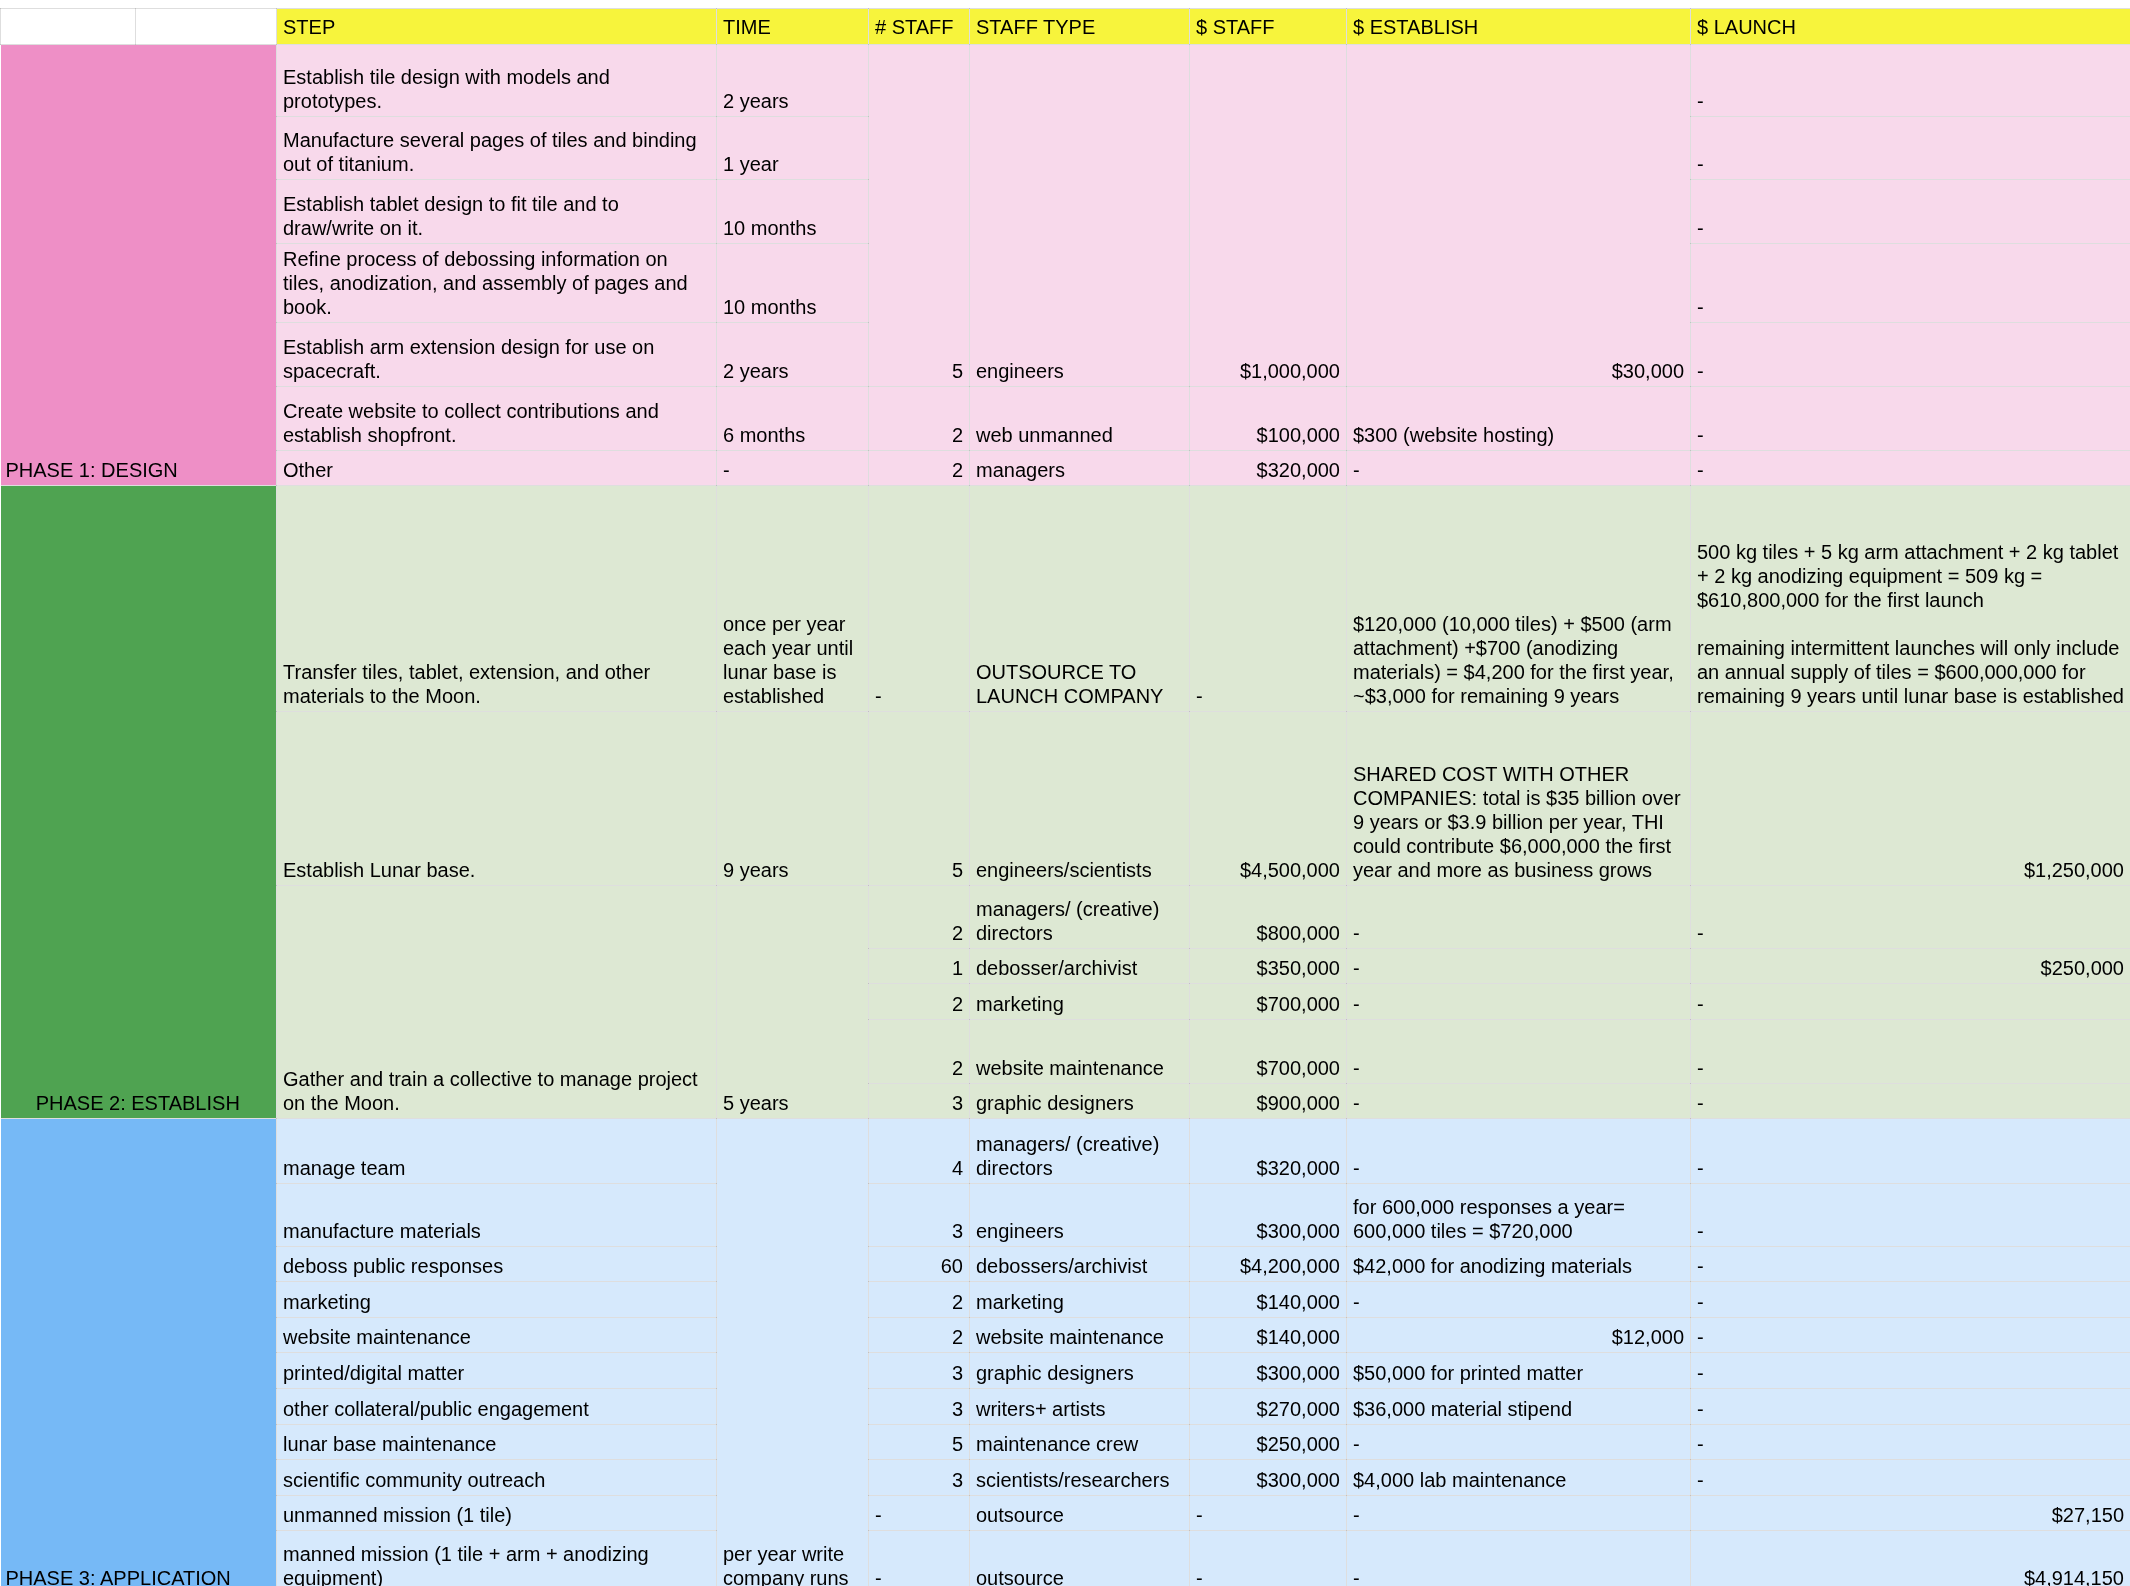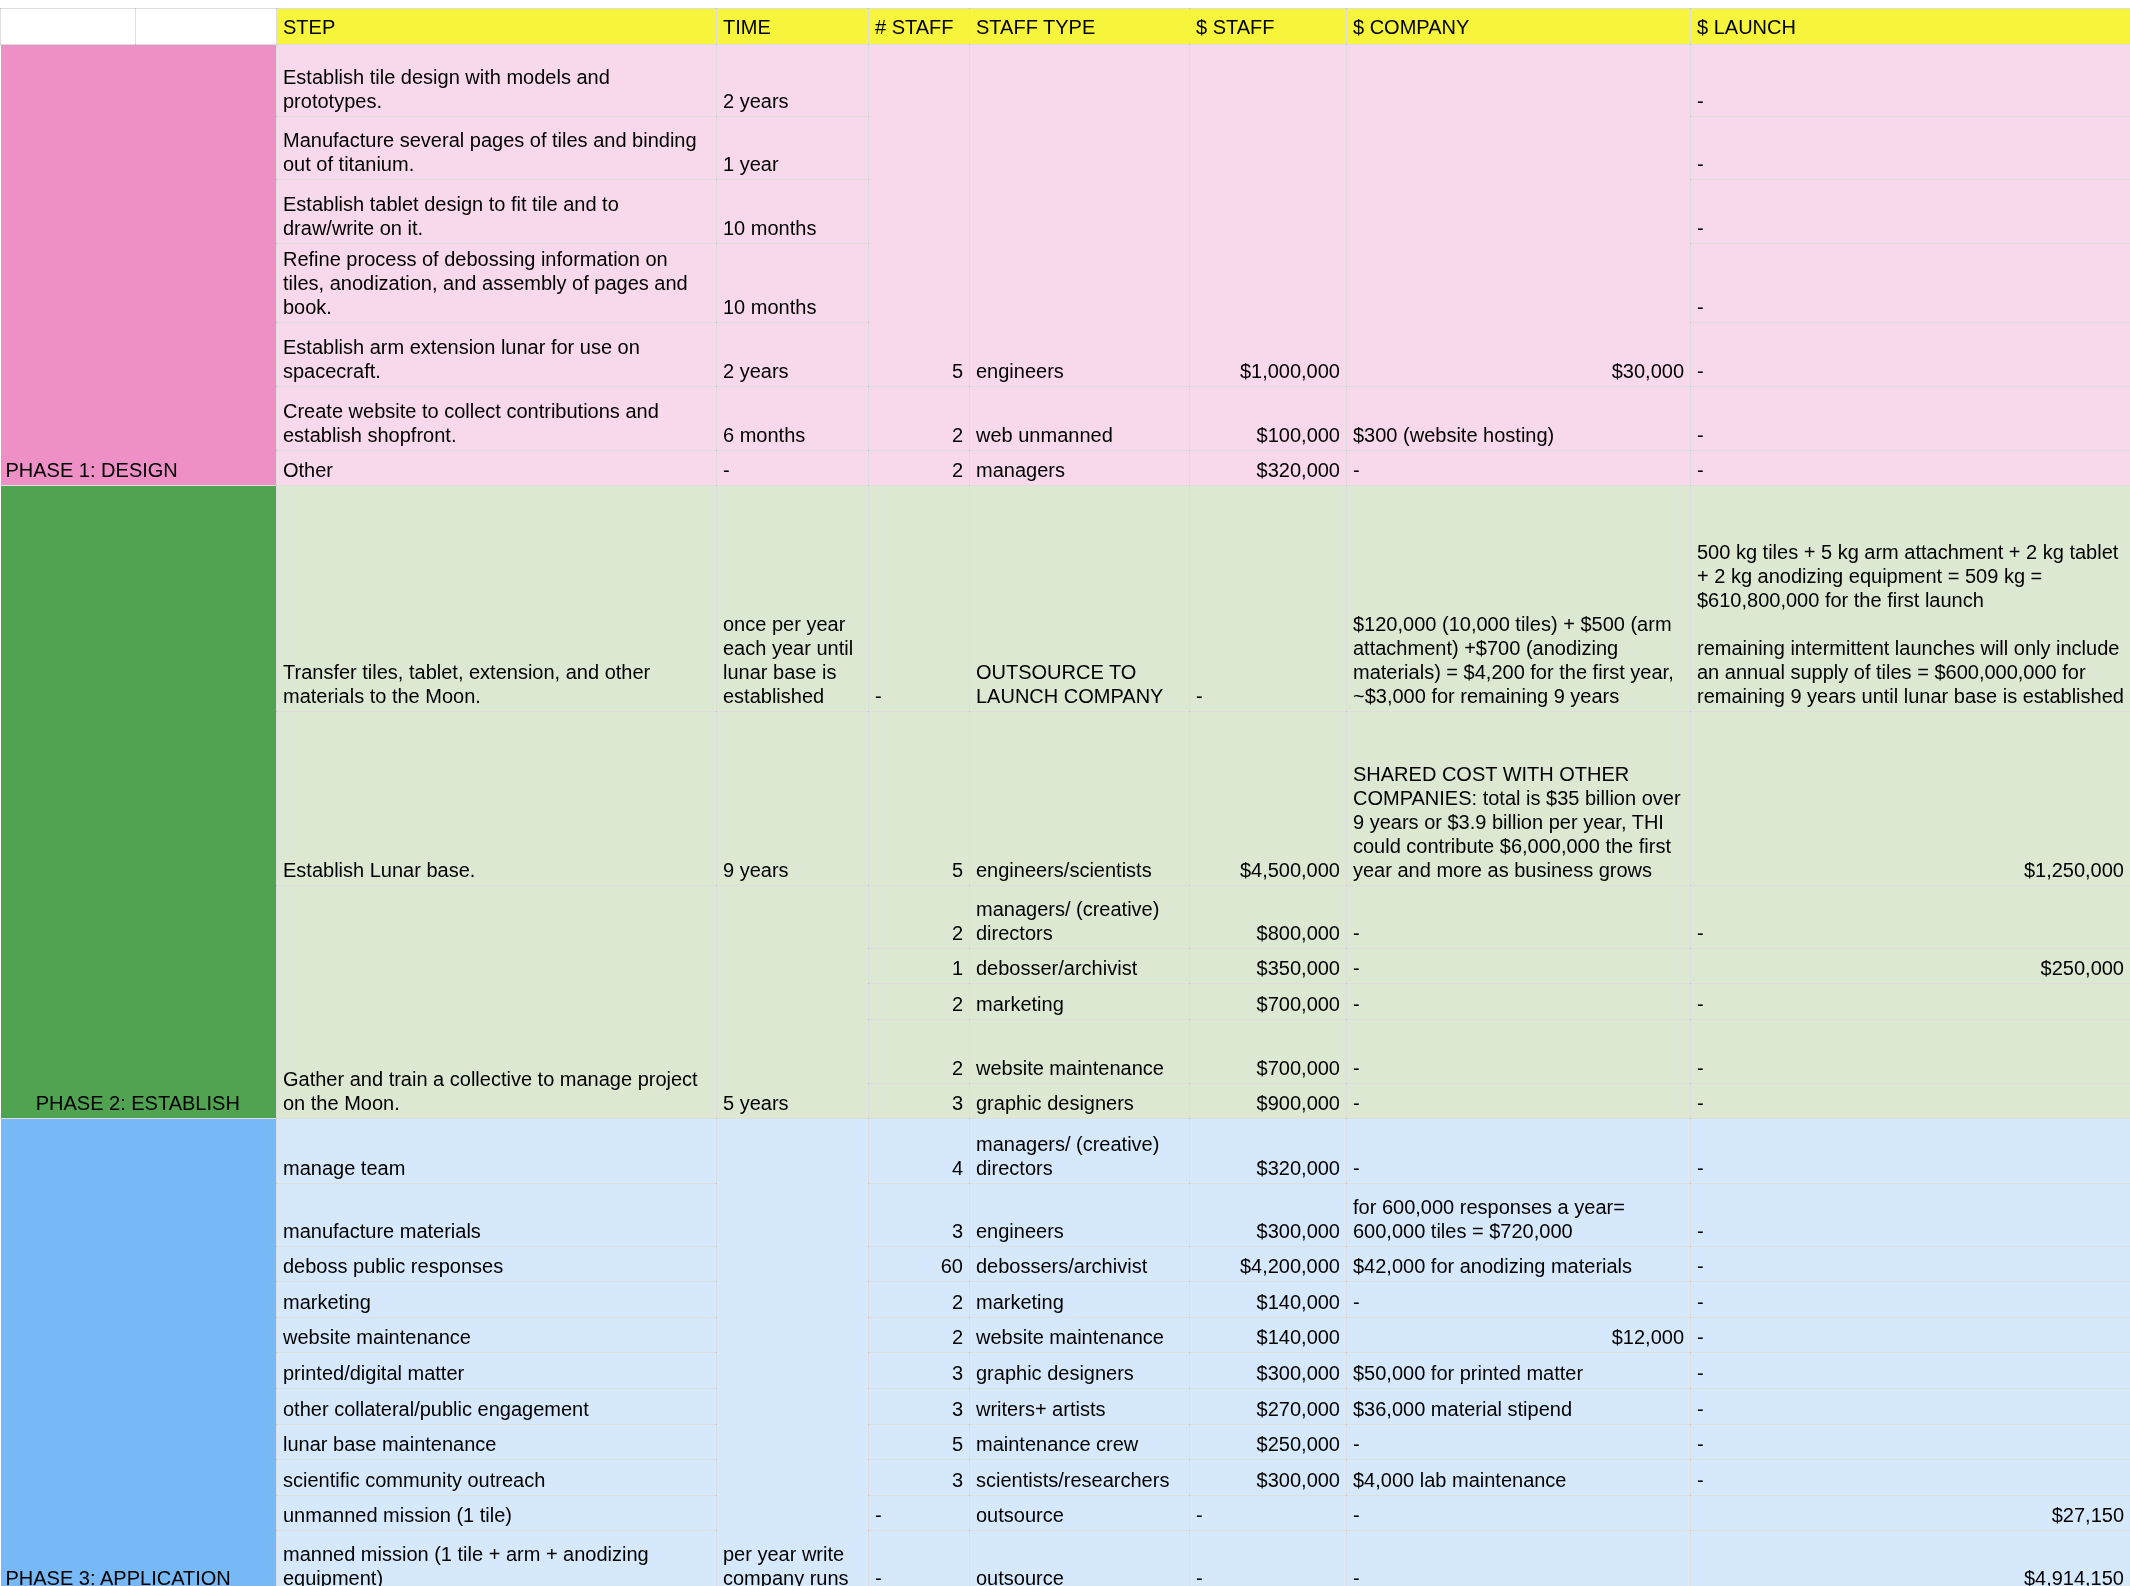--- a/index.html
+++ b/index.html
@@ -49,21 +49,21 @@
 
   <tbody>
       <tr class="rh36">
     <td class="corner"></td>
     <td class="corner"></td>
     <th>STEP</th>
     <th>TIME</th>
     <th># STAFF</th>
     <th>STAFF TYPE</th>
     <th>$ STAFF</th>
-    <th>$ COMPANY</th>
+    <th>$ ESTABLISH</th>
     <th>$ LAUNCH</th>
   </tr>
 
   <tr class="p1 rh72">
     <td class="phaselabel1" colspan="2" rowspan="7">PHASE 1: DESIGN</td>
     <td>Establish tile design with models and prototypes.</td>
     <td>2 years</td>
     <td class="num" rowspan="5">5</td>
     <td rowspan="5">engineers</td>
     <td class="num" rowspan="5">$1,000,000</td>
@@ -79,21 +79,21 @@
     <td>Establish tablet design to fit tile and to draw/write on it.</td>
     <td>10 months</td>
     <td>-</td>
   </tr>
   <tr class="p1 rh79">
     <td>Refine process of debossing information on tiles, anodization, and assembly of pages and book.</td>
     <td>10 months</td>
     <td>-</td>
   </tr>
   <tr class="p1 rh64">
-    <td>Establish arm extension lunar for use on spacecraft.</td>
+    <td>Establish arm extension design for use on spacecraft.</td>
     <td>2 years</td>
     <td>-</td>
   </tr>
   <tr class="p1 rh64">
     <td>Create website to collect contributions and establish shopfront.</td>
     <td>6 months</td>
     <td class="num">2</td>
     <td>web unmanned</td>
     <td class="num">$100,000</td>
     <td>$300 (website hosting)</td>

